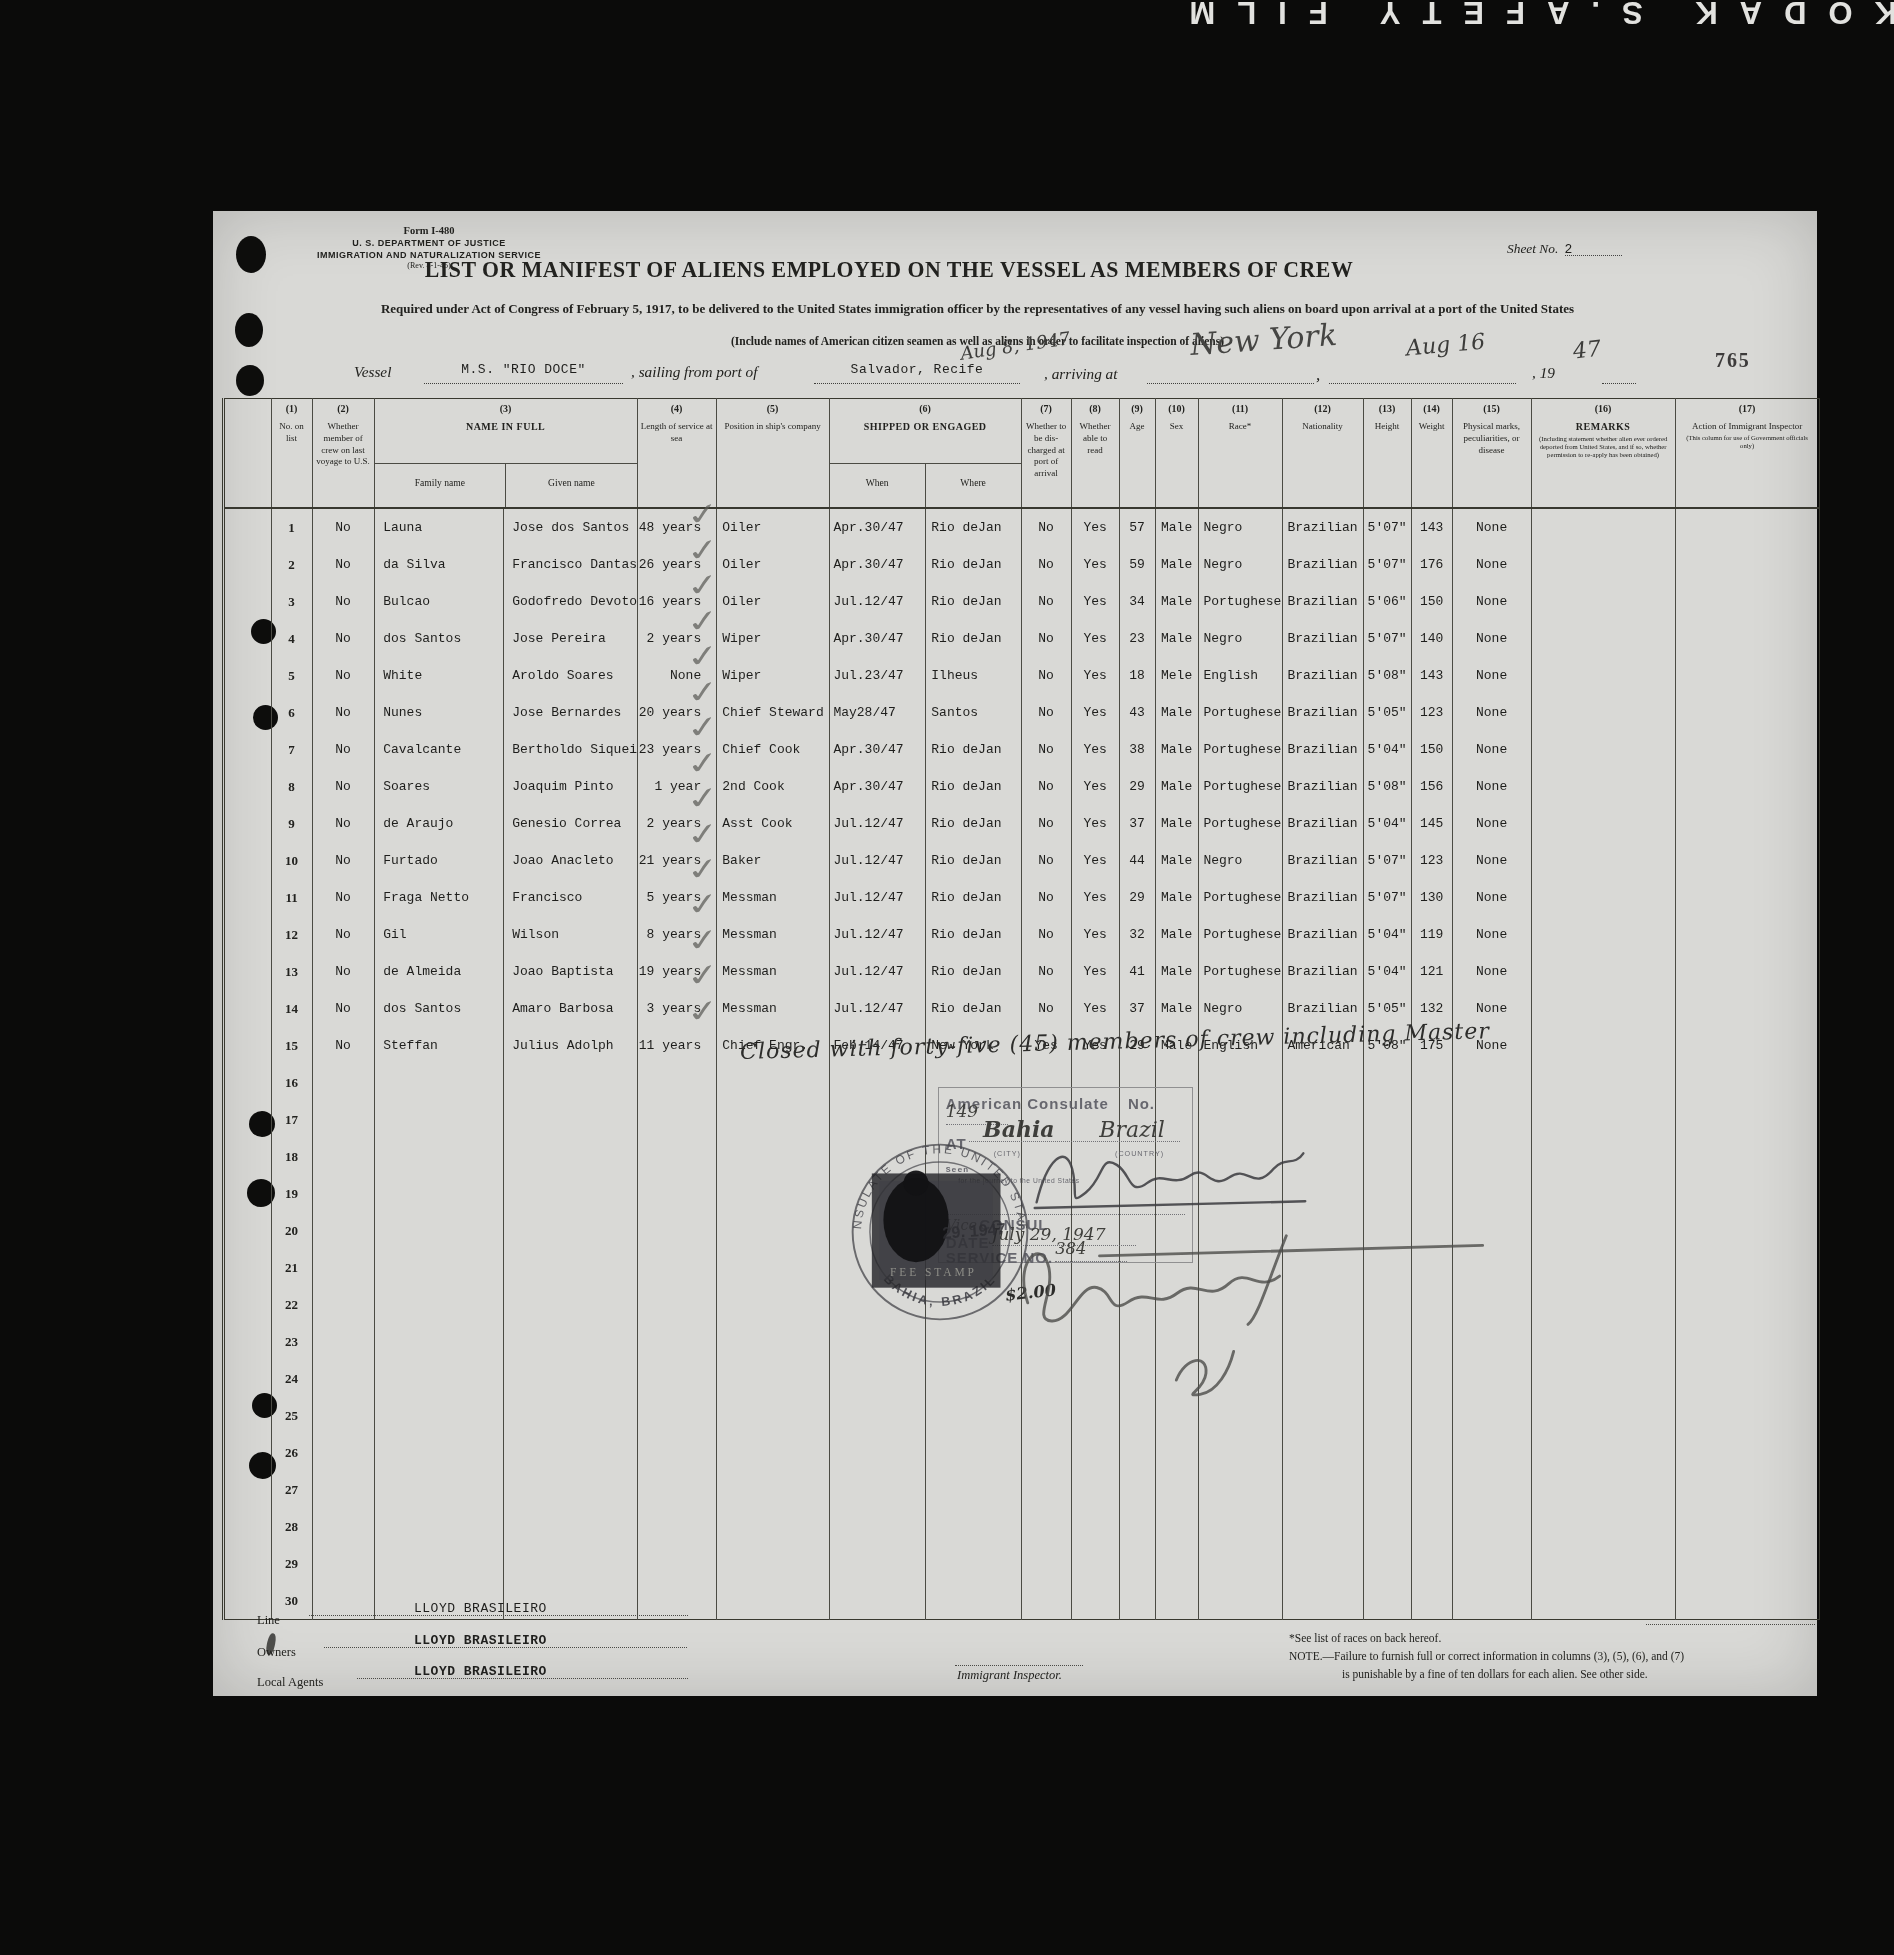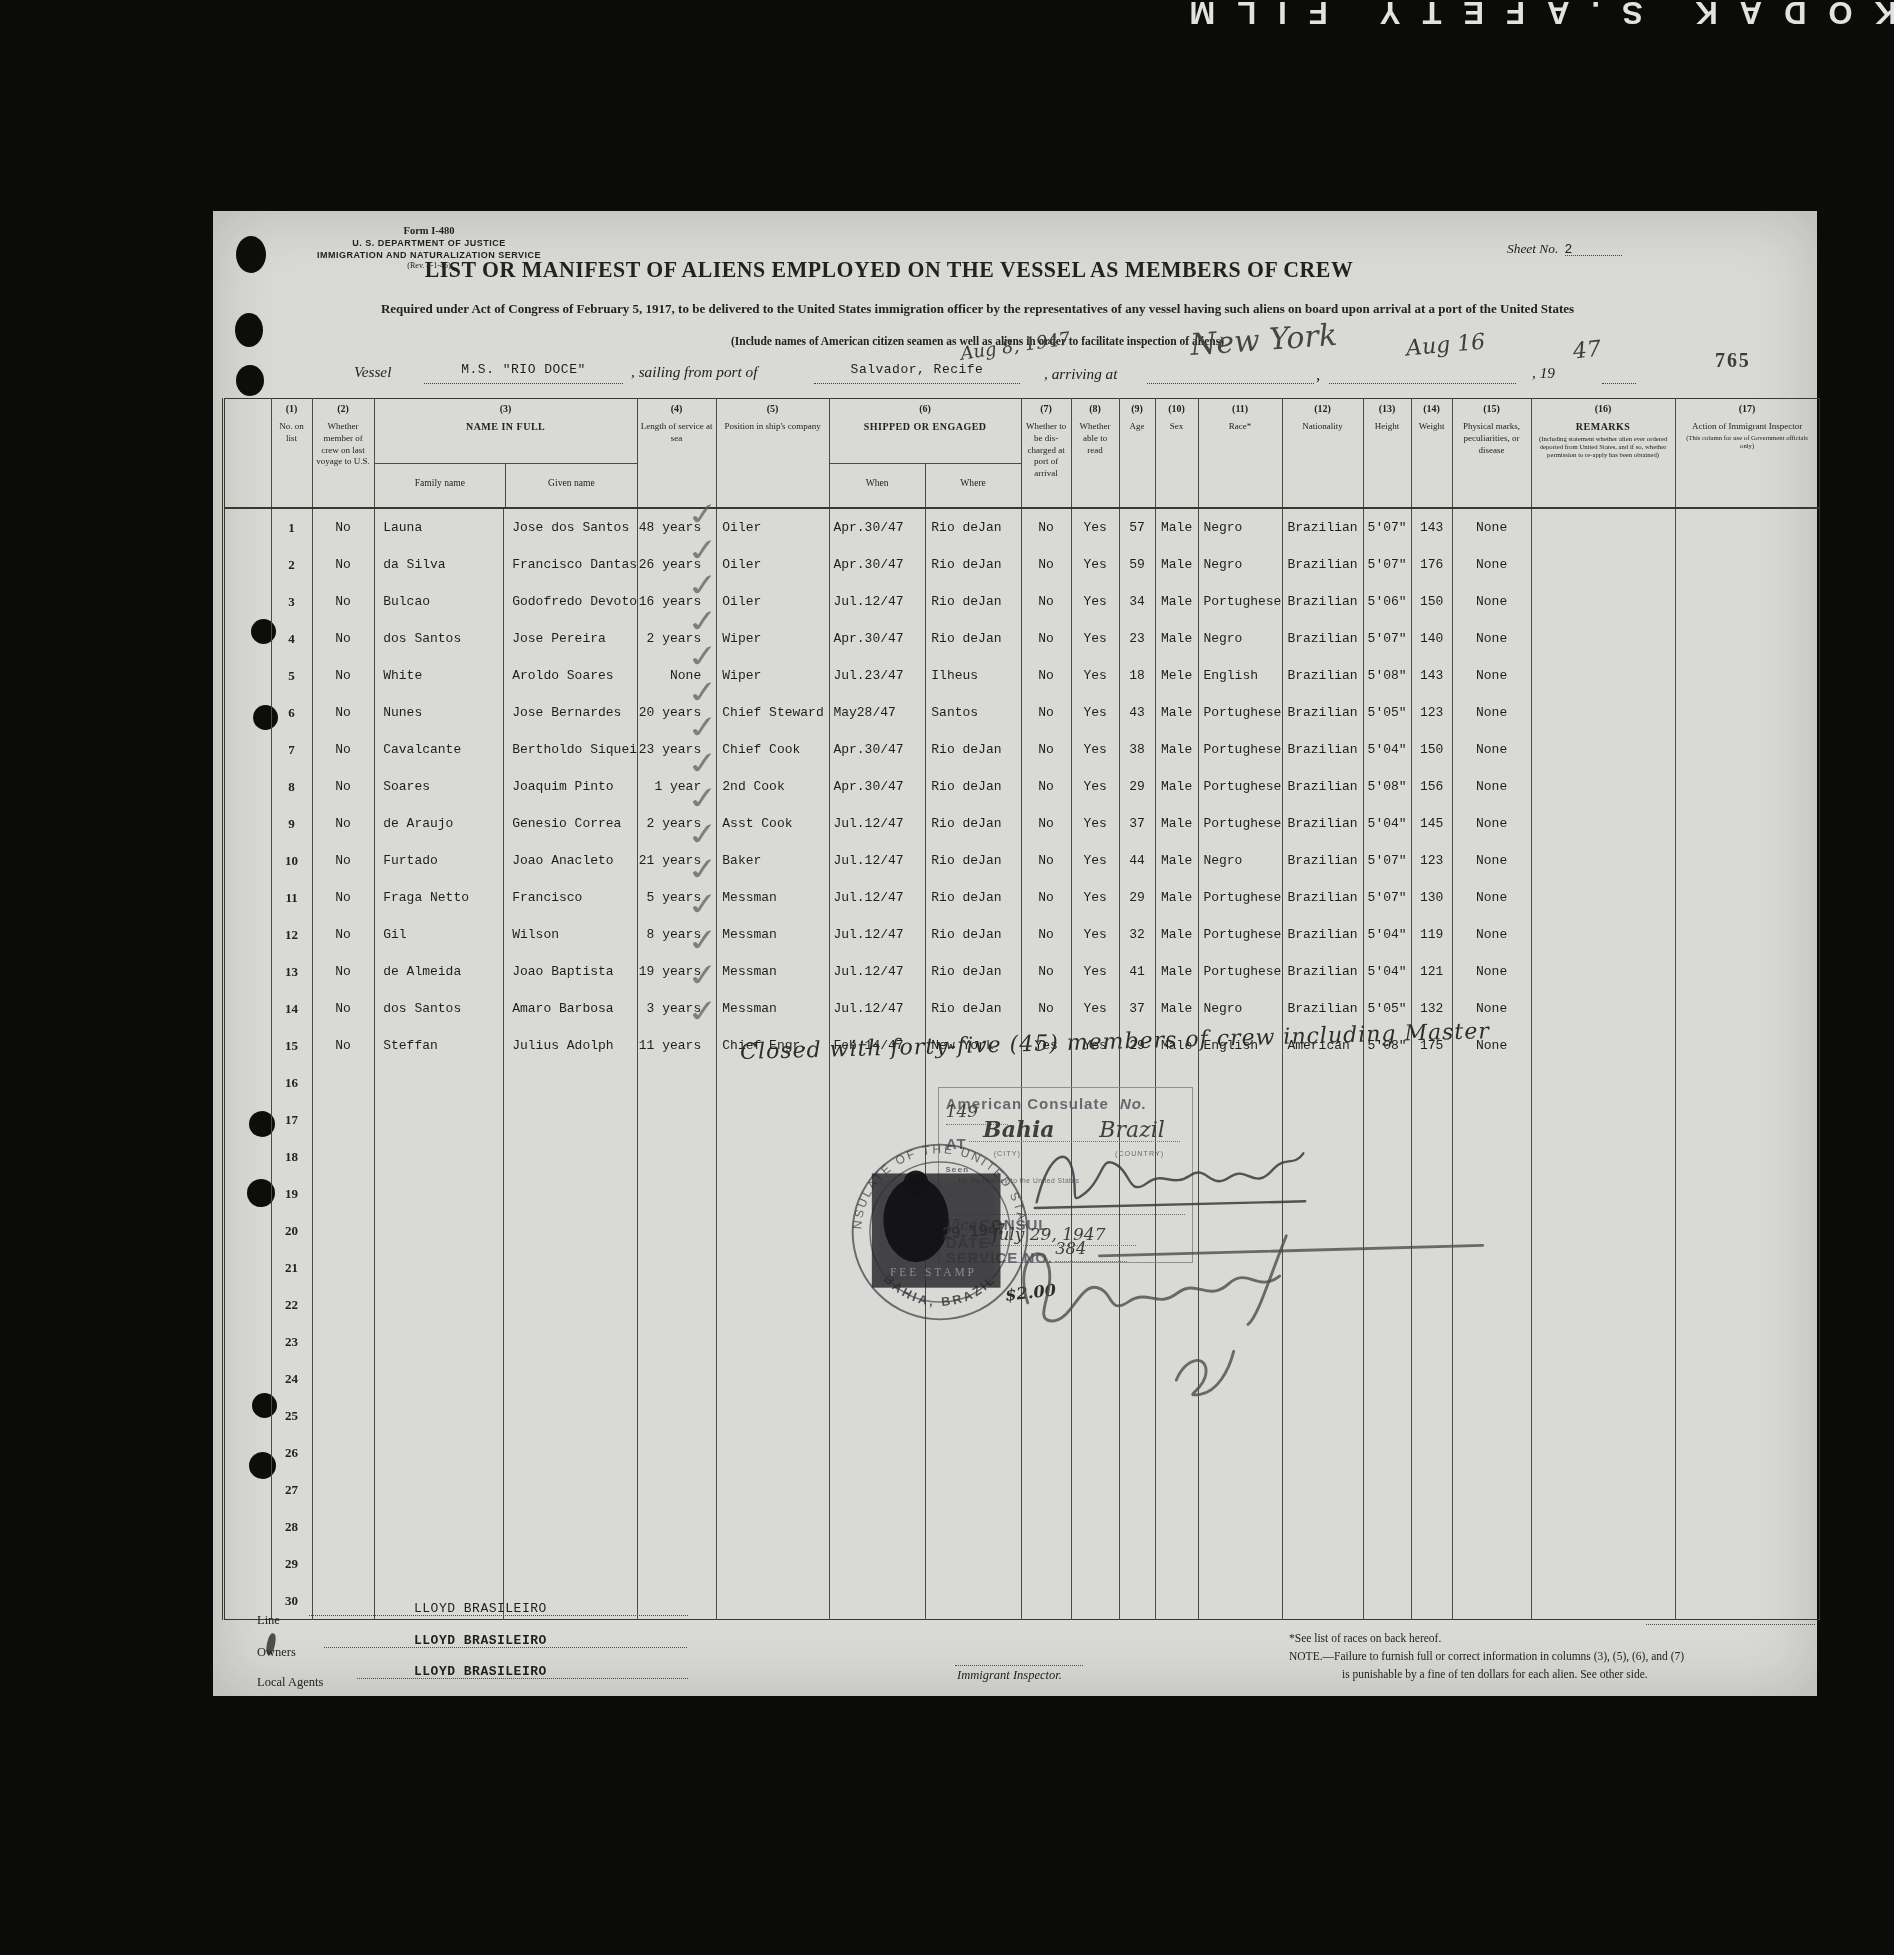--- a/index.html
+++ b/index.html
@@ -954,21 +954,21 @@
         <span class="check" style="left: 479px; top: 714px;">✓</span>
         <span class="check" style="left: 479px; top: 749px;">✓</span>
         <span class="check" style="left: 479px; top: 785px;">✓</span>
       </div>
 
     <div class="abs hw" id="closing-note">Closed with forty-five (45) members of crew including Master</div>
 
     <div class="abs" id="consulate-box">
       <div class="row" style="top:6.7px;">
         <span class="stamp-lbl">American Consulate</span>
-        <span class="stamp-lbl" style="margin-left:9px;font-style:italic;">No.</span>
+        <span class="stamp-lbl" style="margin-left:17px;">No.</span>
         <span class="stamp-dots" style="width:62px;"><span class="hw" style="font-size:17px;position:relative;top:-10.5px;">149</span></span>
       </div>
       <div class="row" style="top:40px;">
         <span class="stamp-lbl">AT</span>
         <span class="stamp-dots" style="width:211px;">
           <span class="hw" style="font-size:22px;position:relative;top:-12.5px;left:14.4px;font-weight:bold;">Bahia</span>
           <span class="hw" style="font-size:22px;position:relative;top:-12.5px;left:57px;">Brazil</span>
         </span>
       </div>
       <div class="row" style="top:61px;">

